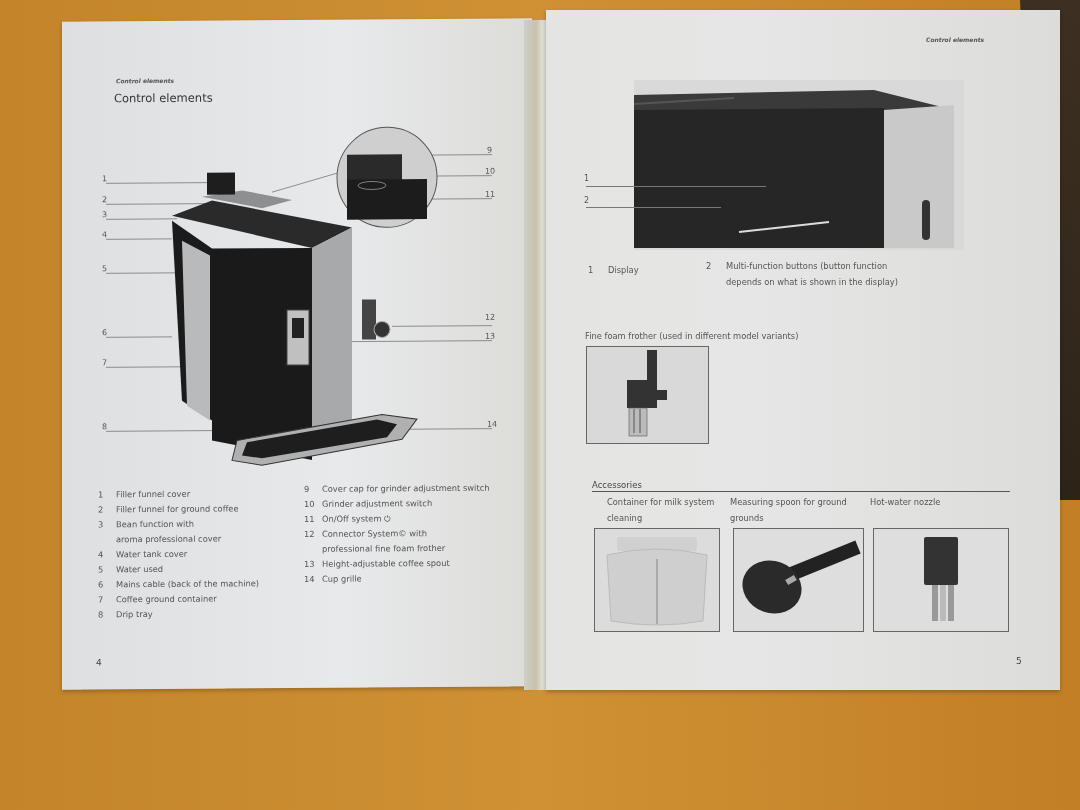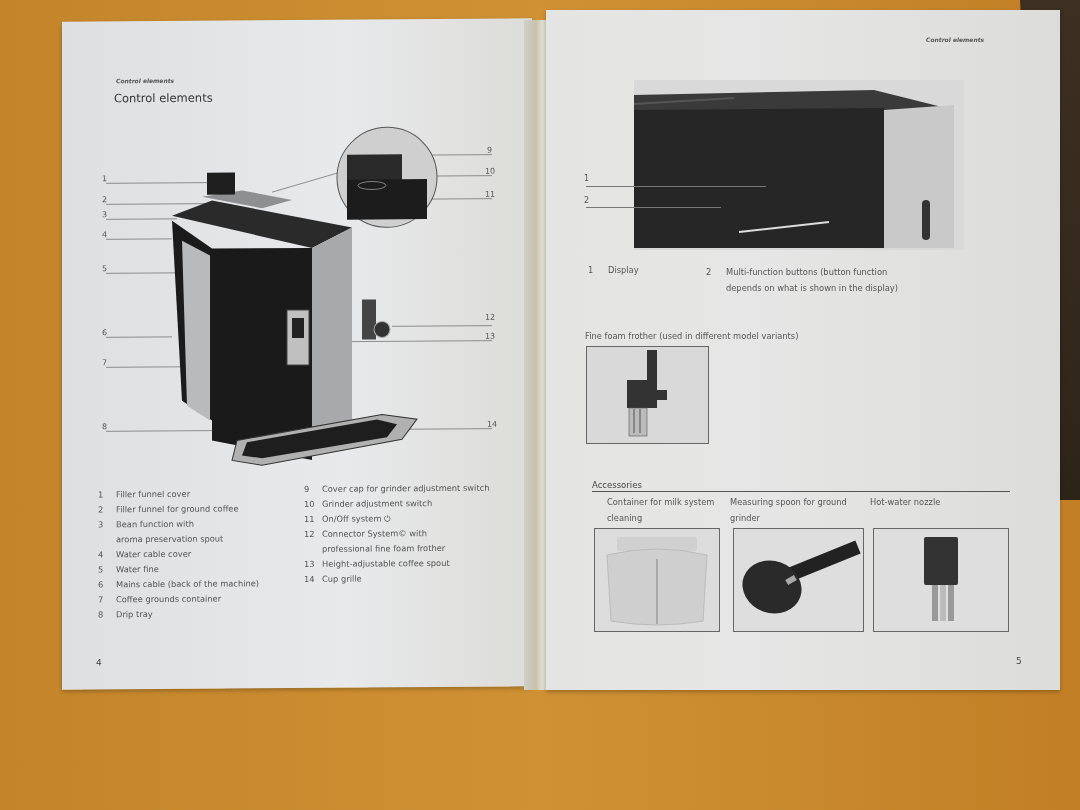--- a/index.html
+++ b/index.html
@@ -106,37 +106,37 @@
     <div class="row">
         <span class="n">2</span>
         <span>Filler funnel for ground coffee</span>
       </div>
     <div class="row">
         <span class="n">3</span>
         <span>Bean function with</span>
       </div>
     <div class="row">
         <span class="n"></span>
-        <span>aroma preservation spout</span>
+        <span>aroma professional cover</span>
       </div>
     <div class="row">
         <span class="n">4</span>
-        <span>Water cable cover</span>
+        <span>Water tank cover</span>
       </div>
     <div class="row">
         <span class="n">5</span>
-        <span>Water fine</span>
+        <span>Water used</span>
       </div>
     <div class="row">
         <span class="n">6</span>
         <span>Mains cable (back of the machine)</span>
       </div>
     <div class="row">
         <span class="n">7</span>
-        <span>Coffee grounds container</span>
+        <span>Coffee ground container</span>
       </div>
     <div class="row">
         <span class="n">8</span>
         <span>Drip tray</span>
       </div>
   </div>
 
   <div class="legend" style="left:242px;top:462px;">
     <div class="row">
         <span class="n">9</span>
@@ -186,21 +186,21 @@
     <line x1="0" y1="24" x2="100" y2="18" stroke="#555" stroke-width="2"></line>
   </svg>
   <div class="callout" style="left:40px;top:176px;width:180px;"></div>
   <div class="callout" style="left:40px;top:197px;width:135px;"></div>
   <div class="callout-num" style="left:38px;top:164px;">1</div>
   <div class="callout-num" style="left:38px;top:186px;">2</div>
 
   <div class="caption" style="left:42px;top:252px;">
     <span style="display:inline-block;width:20px;">1</span><span>Display</span>
   </div>
-  <div class="caption" style="left:160px;top:248px;margin-top:6px;">
+  <div class="caption" style="left:160px;top:248px;">
     <div><span style="display:inline-block;width:20px;">2</span><span>Multi-function buttons (button function</span></div>
     <div style="padding-left:20px;">depends on what is shown in the display)</div>
   </div>
 
   <div class="caption" style="left:39px;top:318px;">Fine foam frother (used in different model variants)</div>
   <div class="figure-box" style="left:40px;top:336px;width:121px;height:96px;">
     <svg width="121" height="96" viewBox="0 0 121 96">
       <rect x="60" y="3" width="10" height="30" fill="#333"></rect>
       <rect x="40" y="33" width="30" height="28" fill="#333"></rect>
       <rect x="70" y="43" width="10" height="10" fill="#333"></rect>
@@ -212,21 +212,21 @@
 
   <div class="section-head" style="left:46px;top:470px;">Accessories</div>
   <div class="rule" style="left:46px;top:481px;width:418px;"></div>
 
   <div class="caption" style="left:46px;top:484px;margin-left:15px;">
     <div>Container for milk system</div>
     <div>cleaning</div>
   </div>
   <div class="caption" style="left:184px;top:484px;">
     <div>Measuring spoon for ground</div>
-    <div>grinder</div>
+    <div>grounds</div>
   </div>
   <div class="caption" style="left:324px;top:484px;">
     <div>Hot-water nozzle</div>
   </div>
 
   <div class="figure-box" style="left:48px;top:518px;width:124px;height:102px;background:#dcdcdc;">
     <svg width="124" height="102" viewBox="0 0 124 102">
       <rect x="22" y="8" width="80" height="14" rx="2" fill="#d0d0d0"></rect>
       <path d="M12 26 Q62 14 112 26 L108 92 Q62 100 16 92 Z" fill="#cfcfcf" stroke="#bbb"></path>
       <line x1="62" y1="30" x2="62" y2="95" stroke="#aaa" stroke-width="2"></line>

